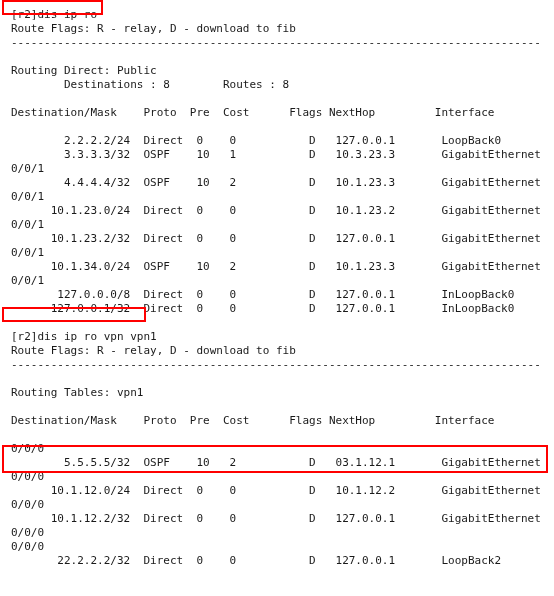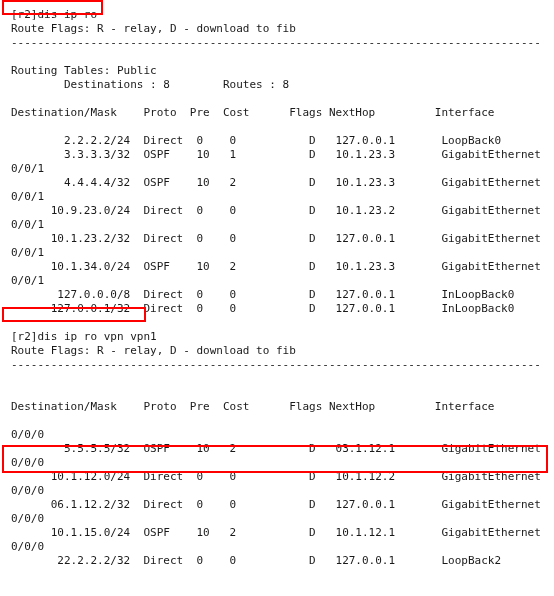--- a/index.html
+++ b/index.html
@@ -67,54 +67,54 @@
 <div class="terminal">
 
   <div class="redbox" id="cmd-box-1"></div>
   <div class="redbox" id="cmd-box-2"></div>
   <div class="redbox" id="route-box"></div>
 
   <div class="line">[r2]dis ip ro</div>
   <div class="line">Route Flags: R - relay, D - download to fib</div>
   <div class="line">--------------------------------------------------------------------------------</div>
   <div class="line blank"></div>
-  <div class="line">Routing Tables: Public</div>
+  <div class="line">Routing Direct: Public</div>
   <div class="line">        Destinations : 8        Routes : 8</div>
   <div class="line blank"></div>
   <div class="line">Destination/Mask    Proto  Pre  Cost      Flags NextHop         Interface</div>
   <div class="line blank"></div>
 
   <div class="line">        2.2.2.2/24  Direct  0    0           D   127.0.0.1       LoopBack0</div>
-  <div class="line">        3.3.3.3/32  OSPF    10   1           D   10.1.23.3       GigabitEthernet</div>
+  <div class="line">        3.3.3.3/32  OSPF    10   1           D   10.3.23.3       GigabitEthernet</div>
   <div class="line">0/0/1</div>
   <div class="line">        4.4.4.4/32  OSPF    10   2           D   10.1.23.3       GigabitEthernet</div>
   <div class="line">0/0/1</div>
-  <div class="line">      10.9.23.0/24  Direct  0    0           D   10.1.23.2       GigabitEthernet</div>
+  <div class="line">      10.1.23.0/24  Direct  0    0           D   10.1.23.2       GigabitEthernet</div>
   <div class="line">0/0/1</div>
   <div class="line">      10.1.23.2/32  Direct  0    0           D   127.0.0.1       GigabitEthernet</div>
   <div class="line">0/0/1</div>
   <div class="line">      10.1.34.0/24  OSPF    10   2           D   10.1.23.3       GigabitEthernet</div>
   <div class="line">0/0/1</div>
   <div class="line">       127.0.0.0/8  Direct  0    0           D   127.0.0.1       InLoopBack0</div>
   <div class="line">      127.0.0.1/32  Direct  0    0           D   127.0.0.1       InLoopBack0</div>
 
   <div class="line blank"></div>
 
   <div class="line">[r2]dis ip ro vpn vpn1</div>
   <div class="line">Route Flags: R - relay, D - download to fib</div>
   <div class="line">--------------------------------------------------------------------------------</div>
   <div class="line blank"></div>
+  <div class="line">Routing Tables: vpn1</div>
   <div class="line blank"></div>
   <div class="line">Destination/Mask    Proto  Pre  Cost      Flags NextHop         Interface</div>
   <div class="line blank"></div>
 
   <div class="line">0/0/0</div>
   <div class="line">        5.5.5.5/32  OSPF    10   2           D   03.1.12.1       GigabitEthernet</div>
   <div class="line">0/0/0</div>
   <div class="line">      10.1.12.0/24  Direct  0    0           D   10.1.12.2       GigabitEthernet</div>
   <div class="line">0/0/0</div>
-  <div class="line">      06.1.12.2/32  Direct  0    0           D   127.0.0.1       GigabitEthernet</div>
+  <div class="line">      10.1.12.2/32  Direct  0    0           D   127.0.0.1       GigabitEthernet</div>
   <div class="line">0/0/0</div>
-  <div class="line">      10.1.15.0/24  OSPF    10   2           D   10.1.12.1       GigabitEthernet</div>
   <div class="line">0/0/0</div>
   <div class="line">       22.2.2.2/32  Direct  0    0           D   127.0.0.1       LoopBack2</div>
 
 </div>
 
 </body></html>

